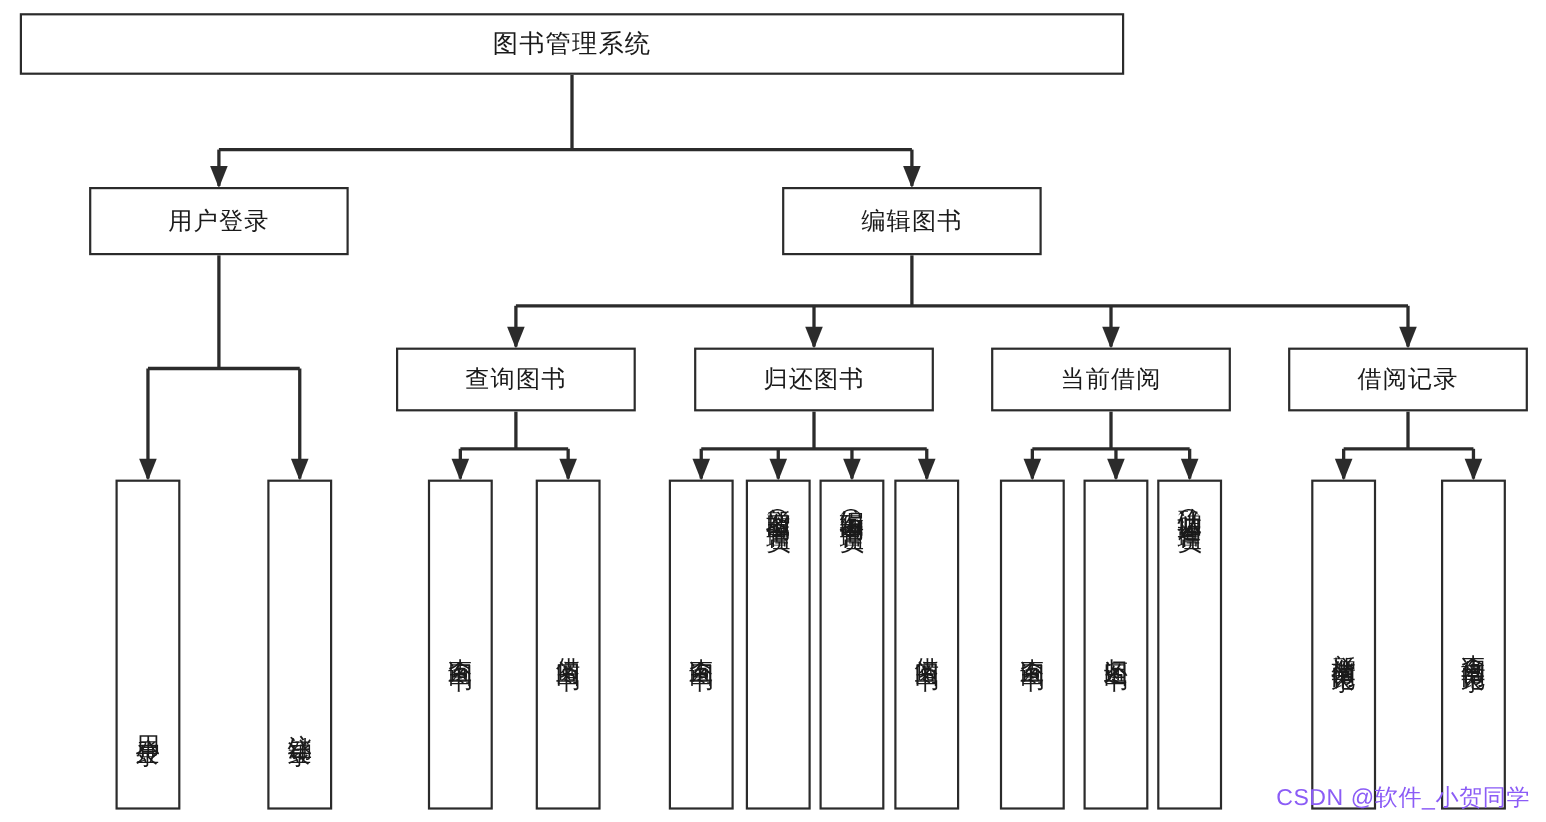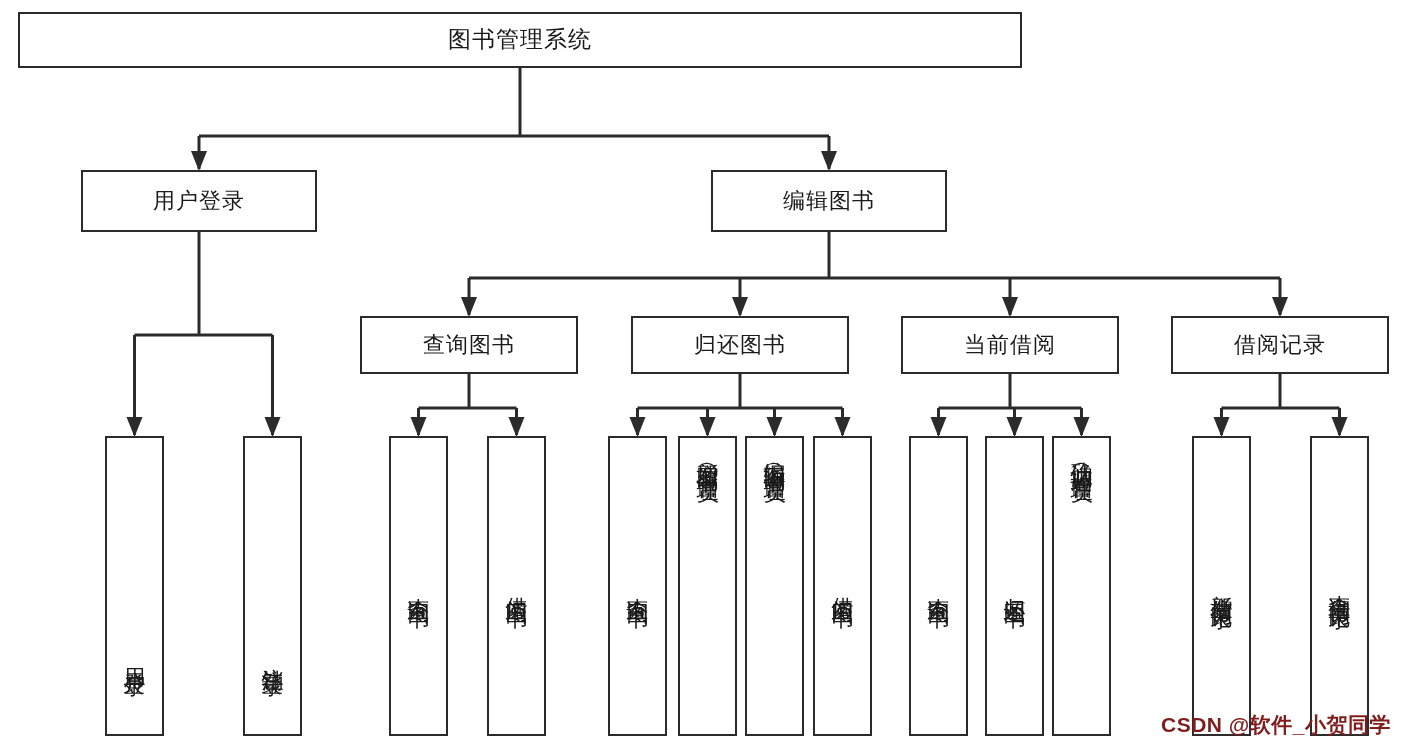--- a/index.html
+++ b/index.html
@@ -52,26 +52,25 @@
   .node.v.bottomAlign {
     justify-content: flex-end;
     padding-bottom: 72px;
   }
   .node.v.topAlign {
     justify-content: flex-start;
     padding-top: 6px;
   }
   .watermark {
     position: absolute;
-    color: #7f1d1d;
+    color: #8b5cf6;
     font-size: 21px;
     letter-spacing: 0.5px;
     white-space: nowrap;
     user-select: none;
-    font-weight: bold;
   }
 </style>
 </head>
 <body>
 
 <div id="canvas">
   <svg id="edges" viewBox="0 0 1405 747">
       <line x1="520" y1="68" x2="520" y2="136" stroke="#2b2b2b" stroke-width="3"></line>
       <line x1="199" y1="136" x2="829" y2="136" stroke="#2b2b2b" stroke-width="3"></line>
       <line x1="199" y1="136" x2="199" y2="169" stroke="#2b2b2b" stroke-width="3"></line>

